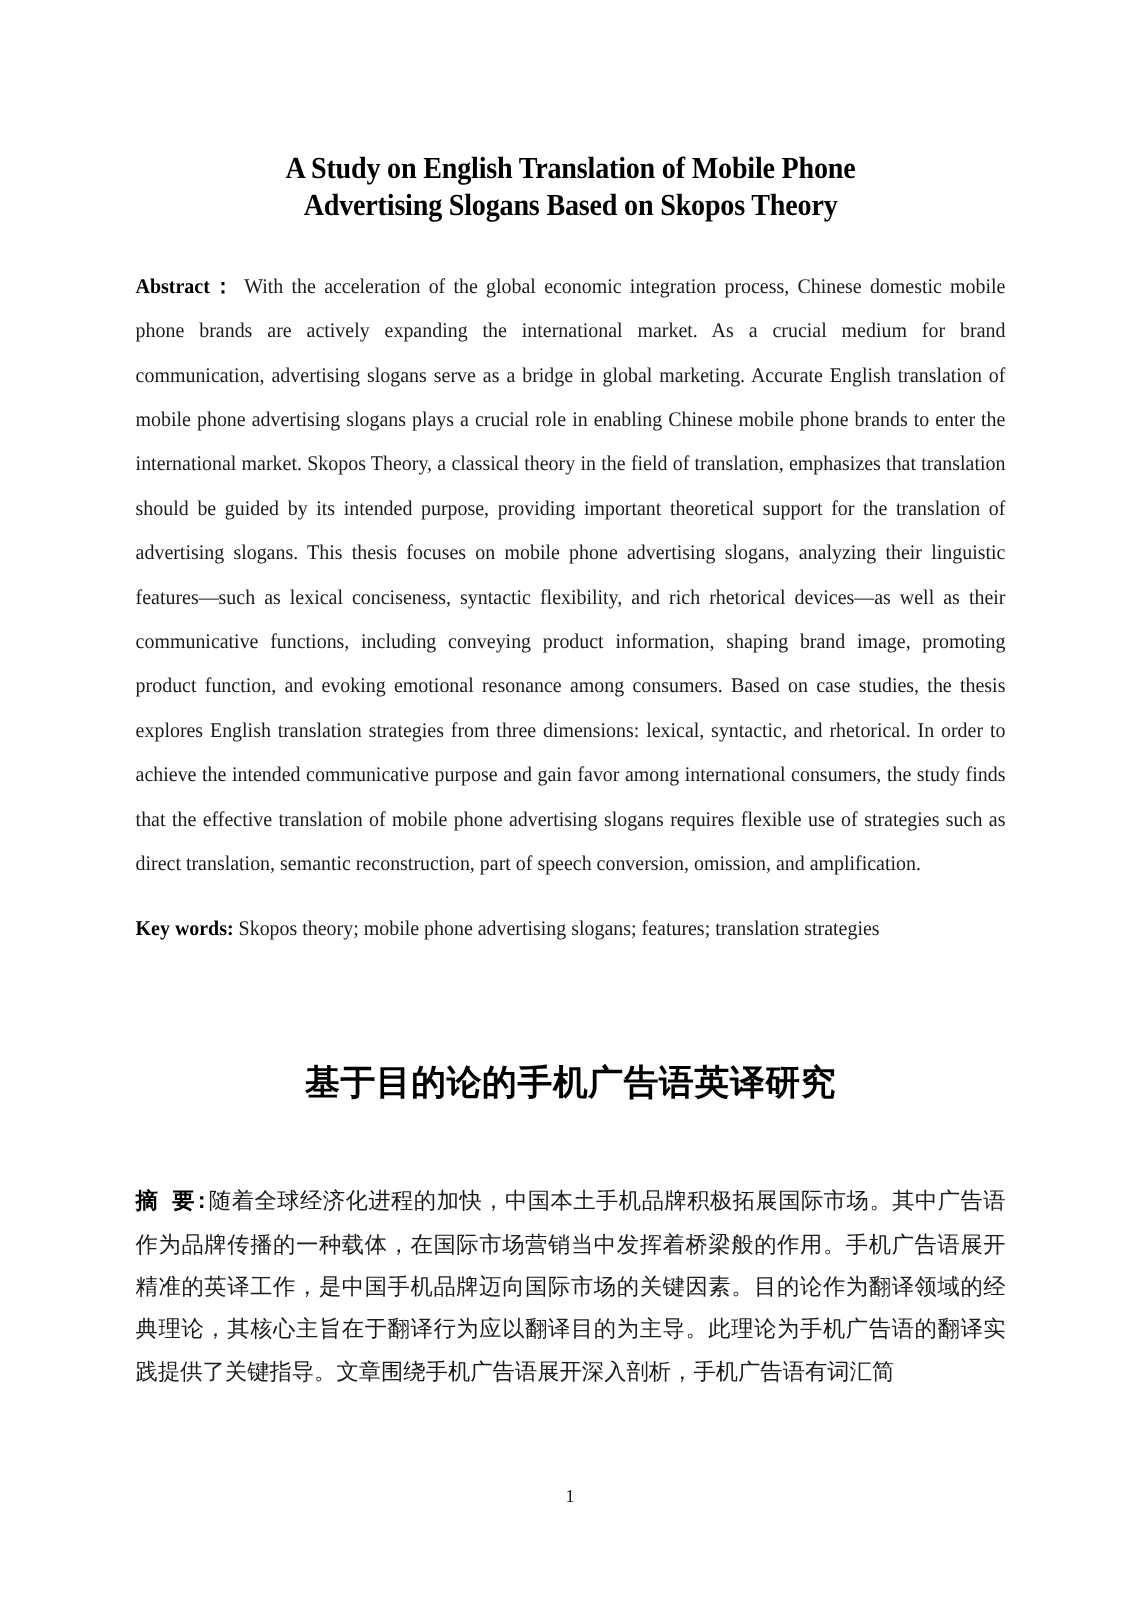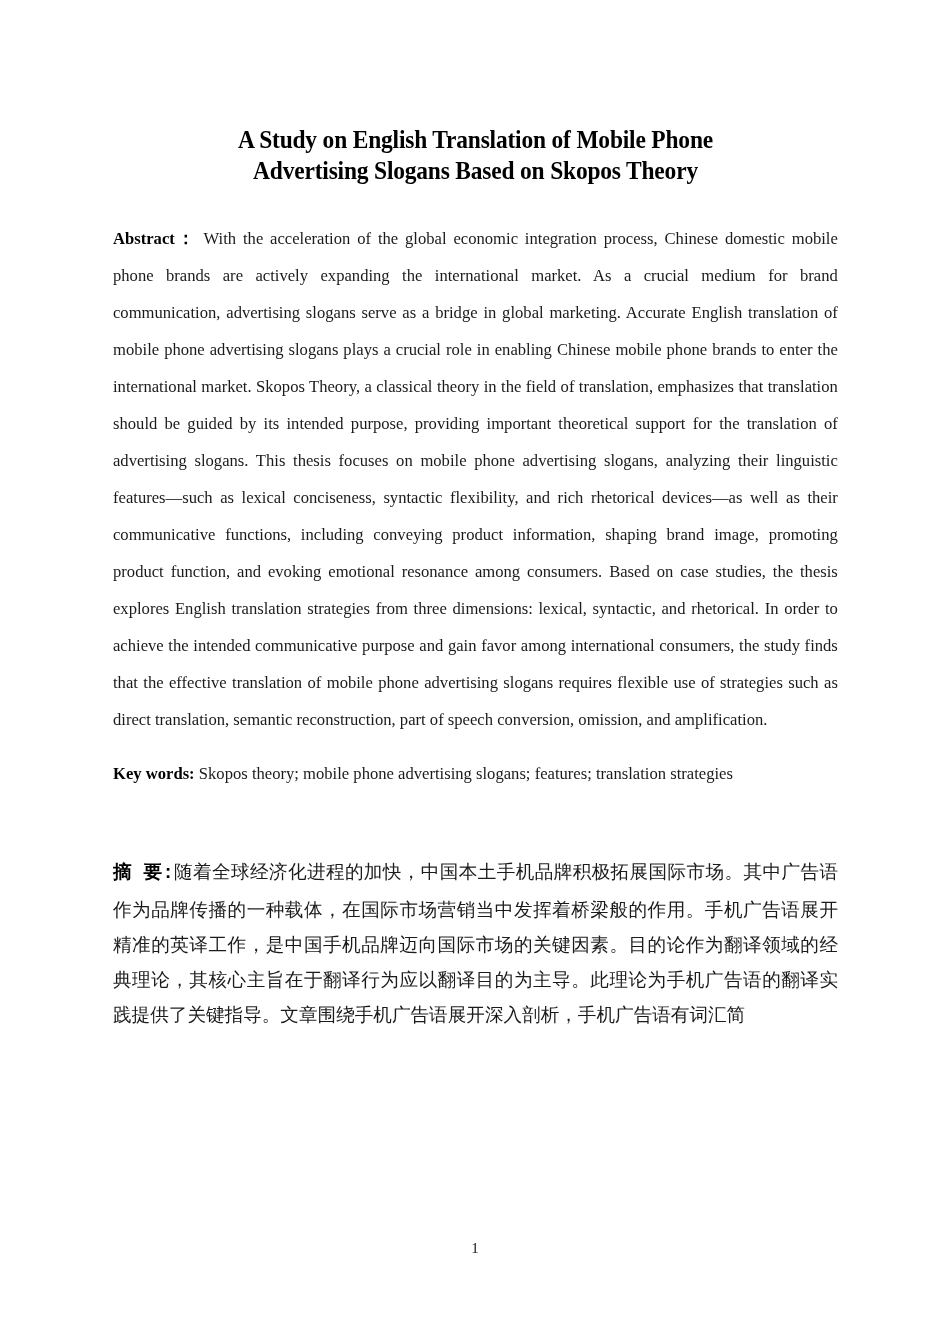--- a/index.html
+++ b/index.html
@@ -133,20 +133,21 @@
 
     <p class="abstract-block">
       <span class="lbl">Abstract</span><span class="lbl">：</span><span class="lbl-gap"></span><span>With the acceleration of the global economic integration process, Chinese domestic mobile phone brands are actively expanding the international market. As a crucial medium for brand communication, advertising slogans serve as a bridge in global marketing. Accurate English translation of mobile phone advertising slogans plays a crucial role in enabling Chinese mobile phone brands to enter the international market. Skopos Theory, a classical theory in the field of translation, emphasizes that translation should be guided by its intended purpose, providing important theoretical support for the translation of advertising slogans. This thesis focuses on mobile phone advertising slogans, analyzing their linguistic features—such as lexical conciseness, syntactic flexibility, and rich rhetorical devices—as well as their communicative functions, including conveying product information, shaping brand image, promoting product function, and evoking emotional resonance among consumers. Based on case studies, the thesis explores English translation strategies from three dimensions: lexical, syntactic, and rhetorical. In order to achieve the intended communicative purpose and gain favor among international consumers, the study finds that the effective translation of mobile phone advertising slogans requires flexible use of strategies such as direct translation, semantic reconstruction, part of speech conversion, omission, and amplification.</span>
     </p>
 
     <p class="keywords-block">
       <span class="lbl">Key words:</span>
       <span>Skopos theory; mobile phone advertising slogans; features; translation strategies</span>
     </p>
 
+    <h2 class="cn-title">基于目的论的手机广告语英译研究</h2>
 
     <p class="cn-abstract">
       <span class="lbl">摘 要:</span><span>随着全球经济化进程的加快，中国本土手机品牌积极拓展国际市场。其中广告语作为品牌传播的一种载体，在国际市场营销当中发挥着桥梁般的作用。手机广告语展开精准的英译工作，是中国手机品牌迈向国际市场的关键因素。目的论作为翻译领域的经典理论，其核心主旨在于翻译行为应以翻译目的为主导。此理论为手机广告语的翻译实践提供了关键指导。文章围绕手机广告语展开深入剖析，手机广告语有词汇简</span>
     </p>
 
   </div>
 
   <div class="page-number">1</div>
 
 </div>

